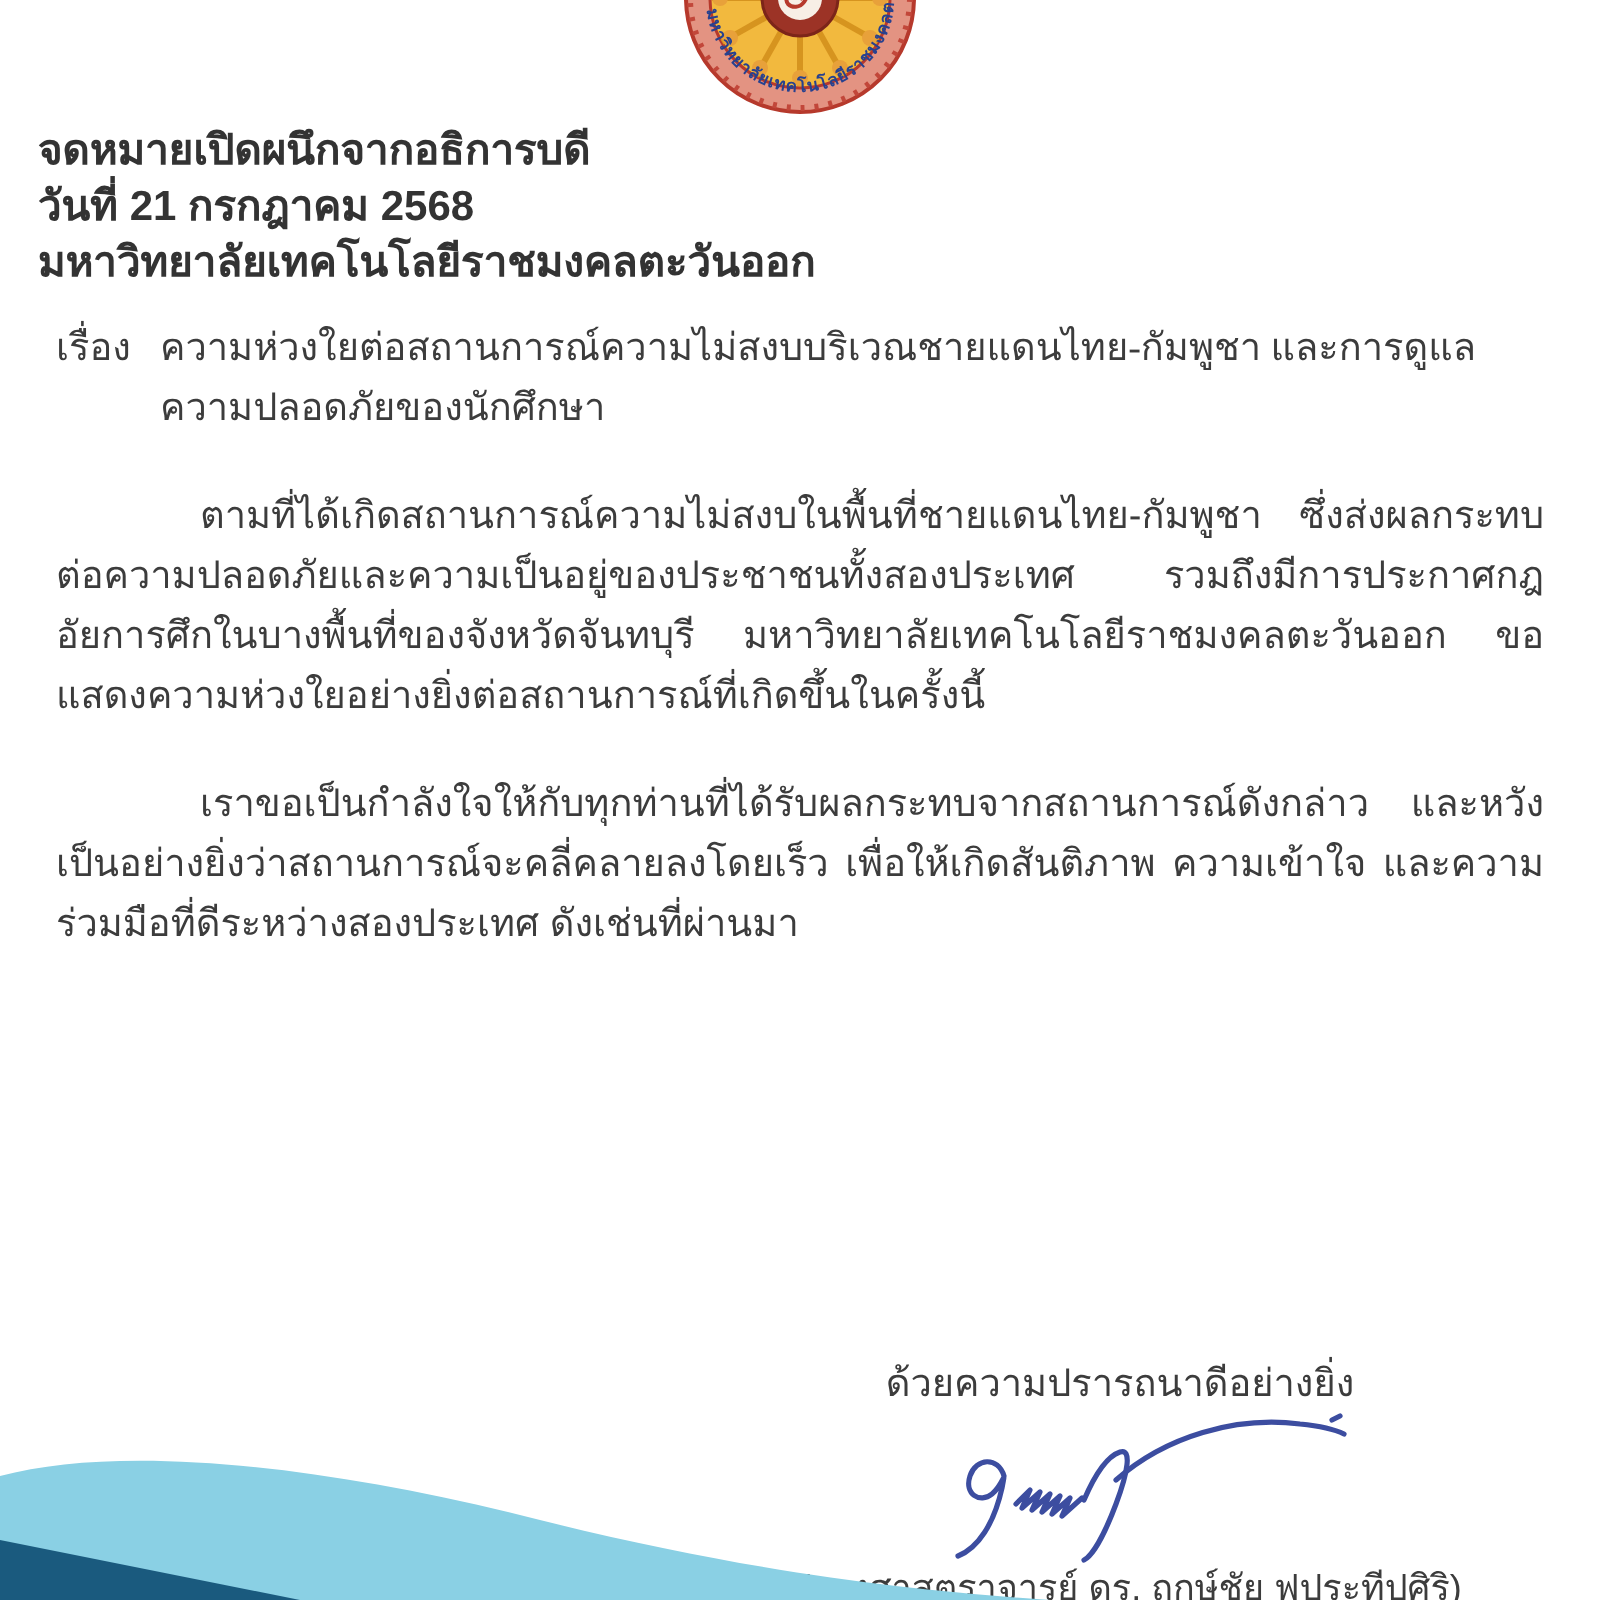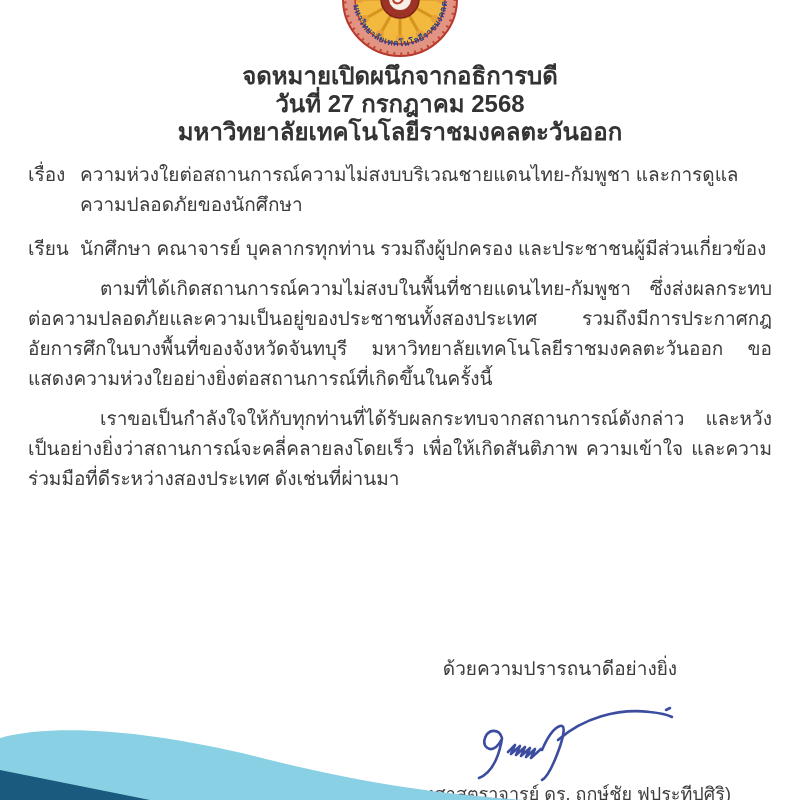--- a/index.html
+++ b/index.html
@@ -20,47 +20,48 @@
   .logo-wrap {
     position: absolute;
     left: 340px;
     top: -61px;
     width: 120px;
     height: 120px;
   }
 
   .letter-head {
     padding-top: 62px;
-    text-align: center;
+    text-align: left;
     font-weight: bold;
-    font-size: 24px;
+    font-size: 21px;
     line-height: 28px;
     color: #333333;
+    padding-left: 19px;
   }
 
   .body-area {
     padding: 0 28px;
     font-size: 19px;
     color: #3c3c3c;
   }
 
   .row { display: flex; margin-top: 14px; line-height: 30px; justify-content: center; }
   .row .label { flex: 0 0 52px; }
-  .row .val { flex: 1; }
+  .row .val { flex: 1; font-family: Liberation Serif, serif; }
 
   .body-area p {
-    margin-top: 10px;
+    margin-top: 24px;
     line-height: 30px;
     text-indent: 72px;
     text-align: justify;
   }
 
   .closing-line {
     position: absolute;
-    top: 653px;
+    top: 676px;
     left: 400px;
     width: 320px;
     text-align: center;
     font-size: 19px;
     color: #3c3c3c;
   }
 
   .signature-wrap {
     position: absolute;
     top: 700px;
@@ -135,35 +136,31 @@
         <path id="ringTextPath" d="M 13,60 A 47,47 0 0 0 107,60"></path>
       </defs>
       <text font-size="8.5" fill="#27418f" font-weight="bold" letter-spacing="0.5">
         <textPath href="#ringTextPath" xlink:href="#ringTextPath" startOffset="4%">มหาวิทยาลัยเทคโนโลยีราชมงคลตะวันออก</textPath>
       </text>
     </svg>
   </div>
 
   <div class="letter-head">
     <div>จดหมายเปิดผนึกจากอธิการบดี</div>
-    <div>วันที่ 27 กรกฎาคม 2568</div>
+    <div>วันที่ 21 กรกฎาคม 2568</div>
     <div>มหาวิทยาลัยเทคโนโลยีราชมงคลตะวันออก</div>
   </div>
 
   <div class="body-area">
 
     <div class="row">
       <span class="label">เรื่อง</span>
       <span class="val">ความห่วงใยต่อสถานการณ์ความไม่สงบบริเวณชายแดนไทย-กัมพูชา และการดูแลความปลอดภัยของนักศึกษา</span>
     </div>
 
-    <div class="row">
-      <span class="label">เรียน</span>
-      <span class="val">นักศึกษา คณาจารย์ บุคลากรทุกท่าน รวมถึงผู้ปกครอง และประชาชนผู้มีส่วนเกี่ยวข้อง</span>
-    </div>
 
     <p>ตามที่ได้เกิดสถานการณ์ความไม่สงบในพื้นที่ชายแดนไทย-กัมพูชา ซึ่งส่งผลกระทบต่อความปลอดภัยและความเป็นอยู่ของประชาชนทั้งสองประเทศ รวมถึงมีการประกาศกฎอัยการศึกในบางพื้นที่ของจังหวัดจันทบุรี มหาวิทยาลัยเทคโนโลยีราชมงคลตะวันออก ขอแสดงความห่วงใยอย่างยิ่งต่อสถานการณ์ที่เกิดขึ้นในครั้งนี้</p>
     <p>เราขอเป็นกำลังใจให้กับทุกท่านที่ได้รับผลกระทบจากสถานการณ์ดังกล่าว และหวังเป็นอย่างยิ่งว่าสถานการณ์จะคลี่คลายลงโดยเร็ว เพื่อให้เกิดสันติภาพ ความเข้าใจ และความร่วมมือที่ดีระหว่างสองประเทศ ดังเช่นที่ผ่านมา</p>
   </div>
 
   <div class="closing-line">ด้วยความปรารถนาดีอย่างยิ่ง</div>
 
   <div class="signature-wrap">
     <svg viewBox="0 0 270 82" width="270" height="82">
       <g fill="none" stroke="#3c4da0" stroke-width="2.6" stroke-linecap="round" stroke-linejoin="round">

